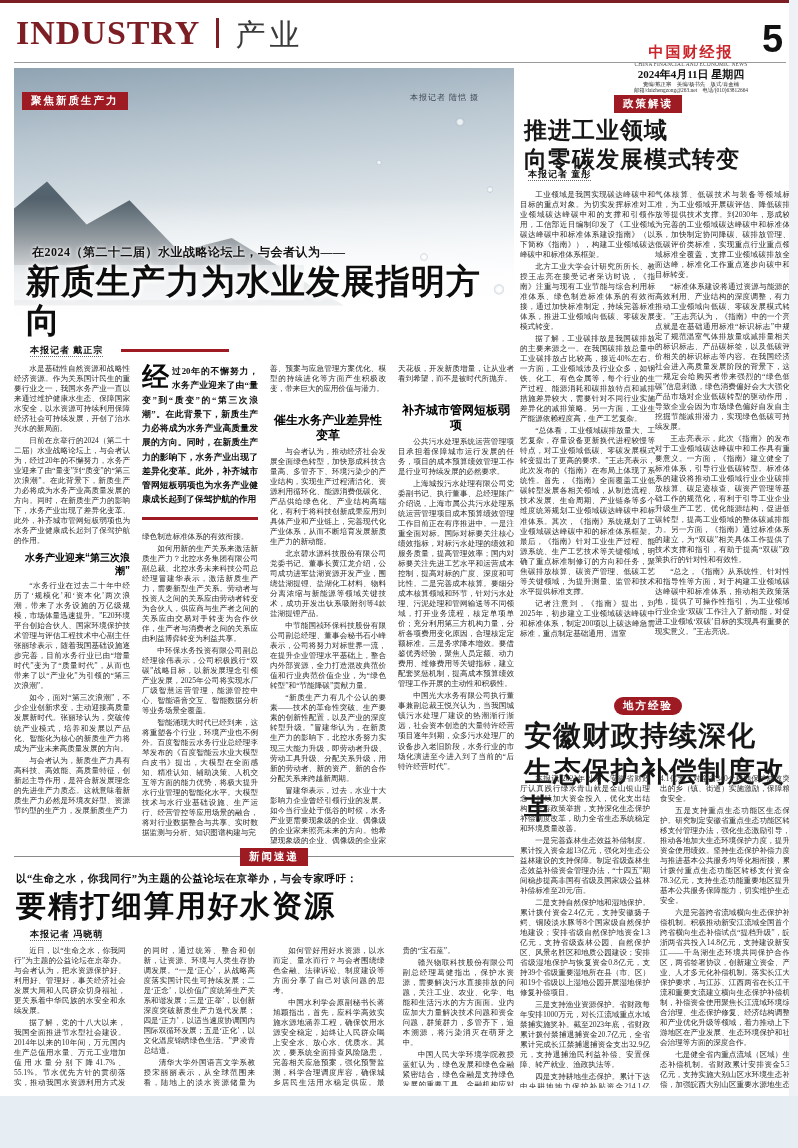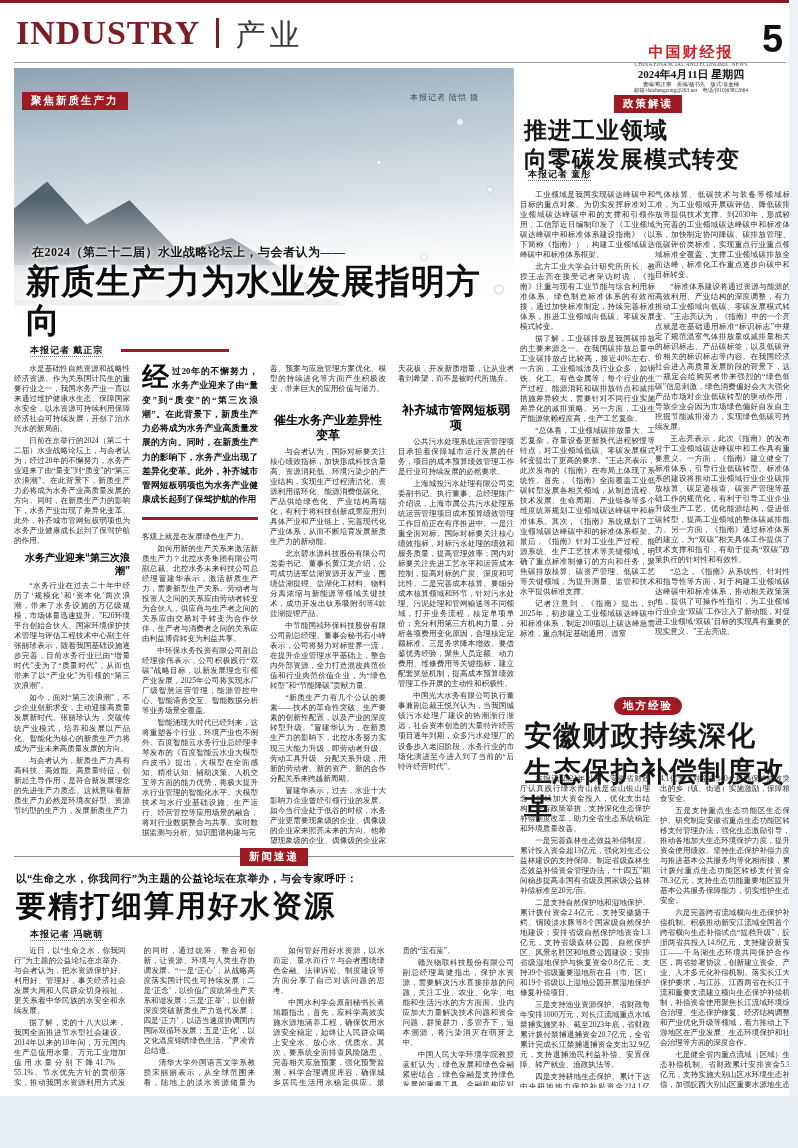--- a/index.html
+++ b/index.html
@@ -129,30 +129,30 @@
       <p>“水务行业在过去二十年中经历了‘规模化’和‘资本化’两次浪潮，带来了水务设施的万亿级规模，市场体量迅速提升。”E20环境平台创始合伙人、国家环境保护技术管理与评估工程技术中心副主任张丽珍表示，随着我国基础设施逐步完善，目前水务行业已由“增量时代”变为了“质量时代”，从而也带来了以“产业化”为引领的“第三次浪潮”。</p>
       <p>如今，面对“第三次浪潮”，不少企业创新求变，主动迎接高质量发展新时代。张丽珍认为，突破传统产业模式，培养和发展以产品化、智能化为核心的新质生产力将成为产业未来高质量发展的方向。</p>
       <p>与会者认为，新质生产力具有高科技、高效能、高质量特征，创新起主导作用，是符合新发展理念的先进生产力质态。这就意味着新质生产力必然是环境友好型、资源节约型的生产力，发展新质生产力</p>
     </div>
   <div class="col">
     <div class="summary">
       <span class="dropcap">经</span><span>过20年的不懈努力，水务产业迎来了由“量变”到“质变”的“第三次浪潮”。在此背景下，新质生产力必将成为水务产业高质量发展的方向。同时，在新质生产力的影响下，水务产业出现了差异化变革。此外，补齐城市管网短板弱项也为水务产业健康成长起到了保驾护航的作用</span>
     </div>
     <div class="sum-rule"></div>
     <div>
-        <p class="cont">客观上就是在发展绿色生产力。</p>
+        <p class="cont">绿色制造标准体系的有效衔接。</p>
         <p>如何用新的生产关系来激活新质生产力？北控水务集团有限公司副总裁、北控水务未来科技公司总经理冒建华表示，激活新质生产力，需要新型生产关系。劳动者与投资人之间的关系应由劳动者转变为合伙人，供应商与生产者之间的关系应由交易对手转变为合作伙伴，生产者与消费者之间的关系应由利益博弈转变为利益共享。</p>
         <p>中环保水务投资有限公司副总经理徐伟表示，公司积极践行“双碳”战略目标，以新发展理念引领产业发展，2025年公司将实现水厂厂级智慧运营管理，能源管控中心、智能语音交互、智能数据分析等业务场景全覆盖。</p>
         <p>智能涌现大时代已经到来，这将重塑各个行业，环境产业也不例外。百度智能云水务行业总经理李琴发布的《百度智能云水业大模型白皮书》提出，大模型在全面感知、精准认知、辅助决策、人机交互等方面的能力优势，将极大提升水行业管理的智能化水平。大模型技术与水行业基础设施、生产运行、经营管控等应用场景的融合，将对行业数据整合与共享、实时数据监测与分析、知识图谱构建与完</p>
       </div>
   </div>
   <div class="col">
       <p class="cont">善、预案与应急管理方案优化、模型的持续进化等方面产生积极改变，带来巨大的应用价值与潜力。</p>
       <p class="subc">催生水务产业差异性变革</p>
-      <p>与会者认为，国际对标要关注核心绩效指标，加快形成科技含量高、资源消耗低、环境污染少的产业结构，实现生产过程清洁化、资源利用循环化、能源消费低碳化、产品供给绿色化、产业结构高端化，有利于将科技创新成果应用到具体产业和产业链上，完善现代化产业体系，从而不断培育发展新质生产力的新动能。</p>
+      <p>与会者认为，推动经济社会发展全面绿色转型，加快形成科技含量高、多管齐下、环境污染少的产业结构，实现生产过程清洁化、资源利用循环化、能源消费低碳化、产品供给绿色化、产业结构高端化，有利于将科技创新成果应用到具体产业和产业链上，完善现代化产业体系，从而不断培育发展新质生产力的新动能。</p>
       <p>北京碧水源科技股份有限公司党委书记、董事长黄江龙介绍，公司成功进军盐湖资源开发产业，围绕盐湖提锂、盐湖化工材料、物料分离浓缩与新能源等领域关键技术，成功开发出钛系吸附剂等4款盐湖提锂产品。</p>
       <p>中节能国祯环保科技股份有限公司副总经理、董事会秘书石小峰表示，公司将努力对标世界一流，在提升企业管理水平基础上，整合内外部资源，全力打造混改典范价值和行业典范价值企业，为“绿色转型”和“节能降碳”贡献力量。</p>
       <p>“新质生产力有几个公认的要素——技术的革命性突破、生产要素的创新性配置，以及产业的深度转型升级。”冒建华认为，在新质生产力的影响下，北控水务努力实现三大能力升级，即劳动者升级、劳动工具升级、分配关系升级，用新的劳动者、新的资产、新的合作分配关系来跨越新周期。</p>
       <p>冒建华表示，过去，水业十大影响力企业曾经引领行业的发展。如今当行业处于低谷的时候，水务产业更需要现象级的企业、偶像级的企业家来照亮未来的方向。他希望现象级的企业、偶像级的企业家能够带领大家打破行业</p>
     </div>
   <div class="col">
       <p class="cont">天花板，开发新质增量，让从业者看到希望，而不是被时代所抛弃。</p>
       <p class="subc">补齐城市管网短板弱项</p>
       <p>公共污水处理系统运营管理项目承担着保障城市运行发展的任务，项目的成本预算绩效管理工作是行业可持续发展的必然要求。</p>
       <p>上海城投污水处理有限公司党委副书记、执行董事、总经理陈广介绍说，上海市属公共污水处理系统运营管理项目成本预算绩效管理工作目前正在有序推进中。一是注重全面对标。国际对标要关注核心绩效指标，对标污水处理的绩效和服务质量，提高管理效率；国内对标要关注先进工艺水平和运营成本控制，提高对标的广度、深度和可比性。二是完善成本核算。要细分成本核算领域和环节，针对污水处理、污泥处理和管网输送等不同领域，打开业务流程，核定单项单价；充分利用第三方机构力量，分析各项费用变化原因，合理核定定额标准。三是务求降本增效。要借鉴优秀经验，聚焦人员定额、动力费用、维修费用等关键指标，建立配套奖惩机制，提高成本预算绩效管理工作开展的主动性和积极性。</p>

